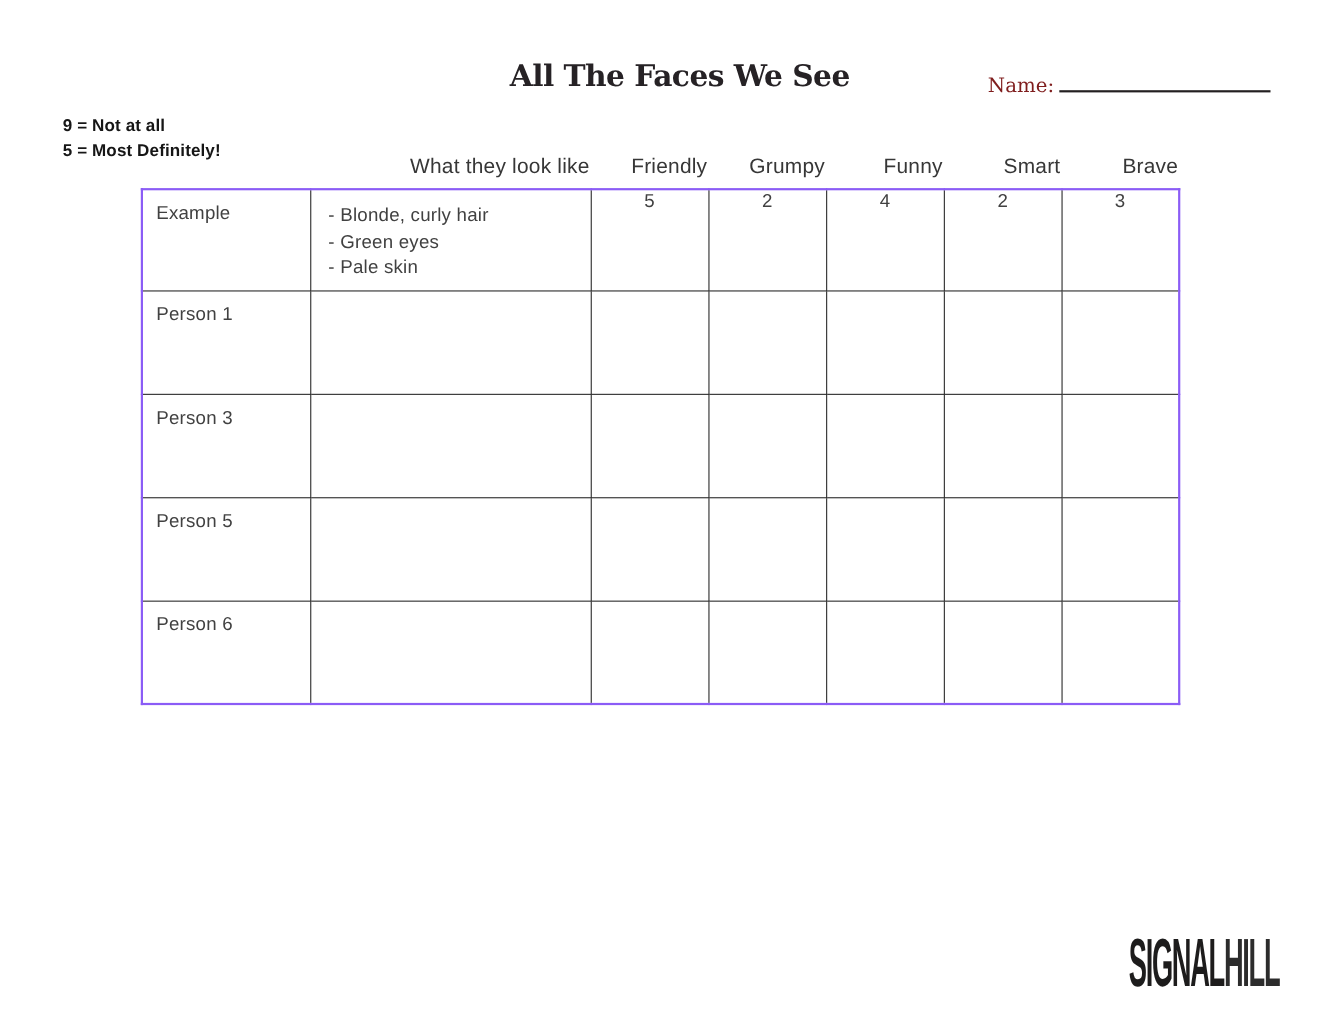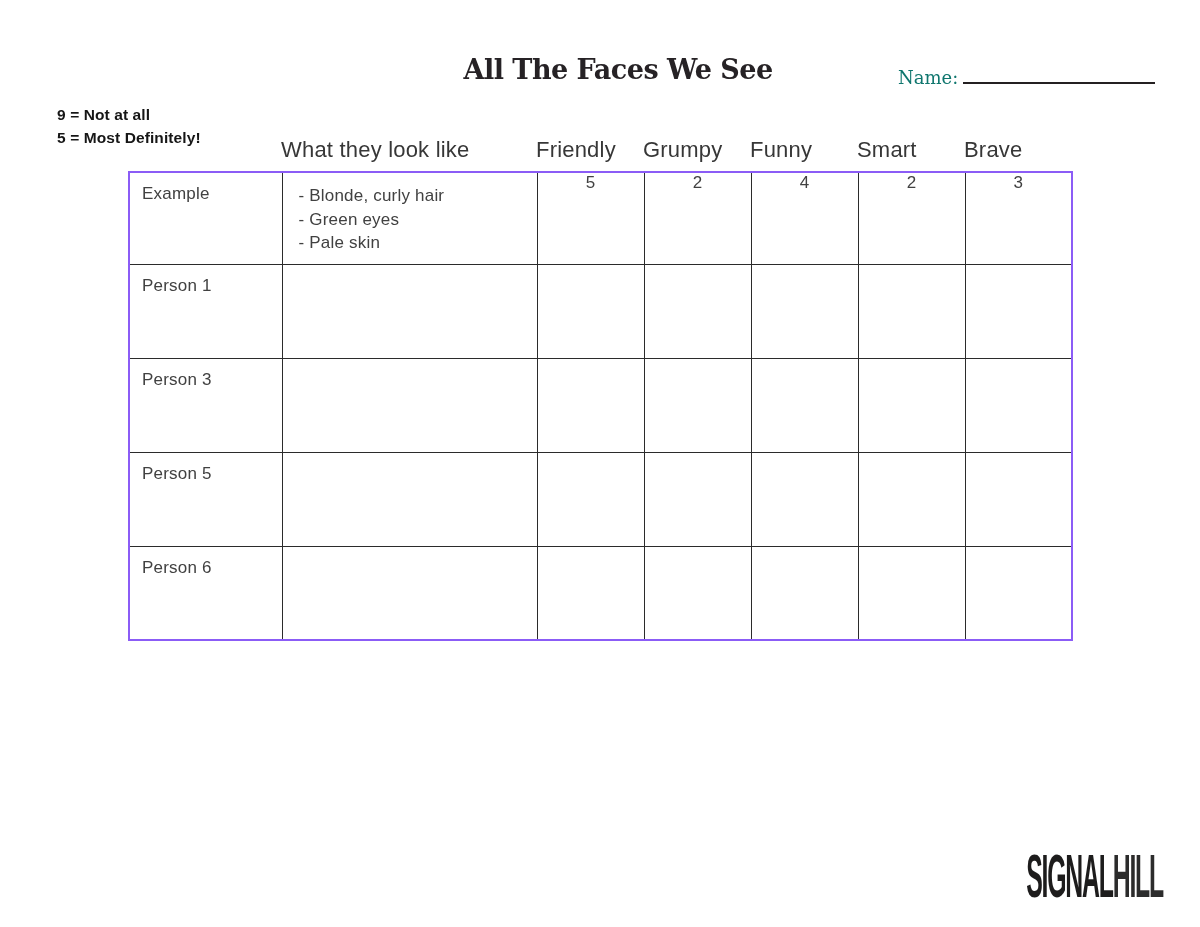--- a/index.html
+++ b/index.html
@@ -28,21 +28,21 @@
   }
   .name-area {
     position: absolute;
     top: 60px;
     left: 898px;
     white-space: nowrap;
   }
   .name-label {
     font-family: "DejaVu Serif", serif;
     font-size: 18px;
-    color: #0f766e;
+    color: #7f1d1d;
   }
   .name-line {
     display: inline-block;
     width: 192px;
     height: 24px;
     margin-left: 5px;
     border-bottom: 2.5px solid #242021;
     vertical-align: baseline;
   }
   .legend {
@@ -61,22 +61,22 @@
     left: 128px;
     width: 944px;
   }
   .header-row {
     display: flex;
     height: 34px;
     align-items: flex-end;
     padding-bottom: 8px;
   }
   .hc {
-    text-align: left;
-    font-size: 22px;
+    text-align: right;
+    font-size: 19px;
     color: #373737;
     letter-spacing: 0.2px;
   }
   .c0 { width: 153px; }
   .c1 { width: 255px; }
   .c2, .c3, .c4, .c5, .c6 { width: 107px; }
   table.faces-table {
     border-collapse: collapse;
     table-layout: fixed;
     width: 943px;

